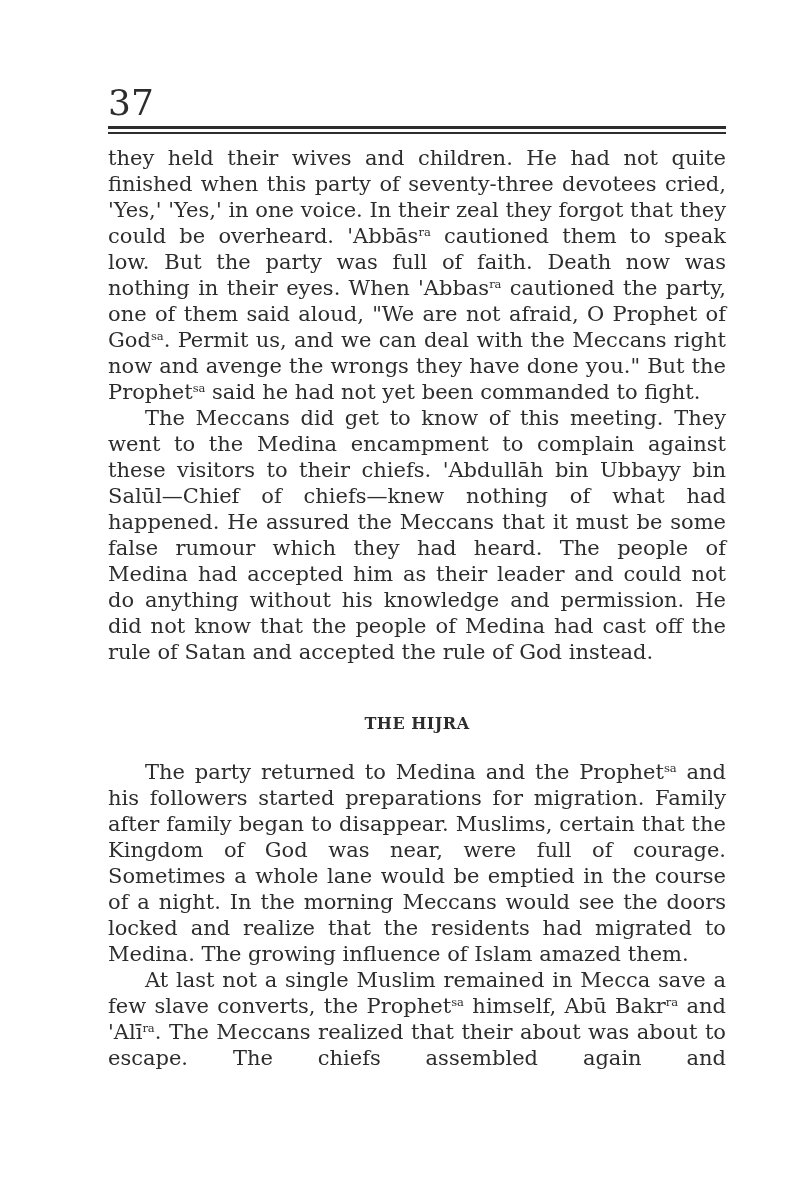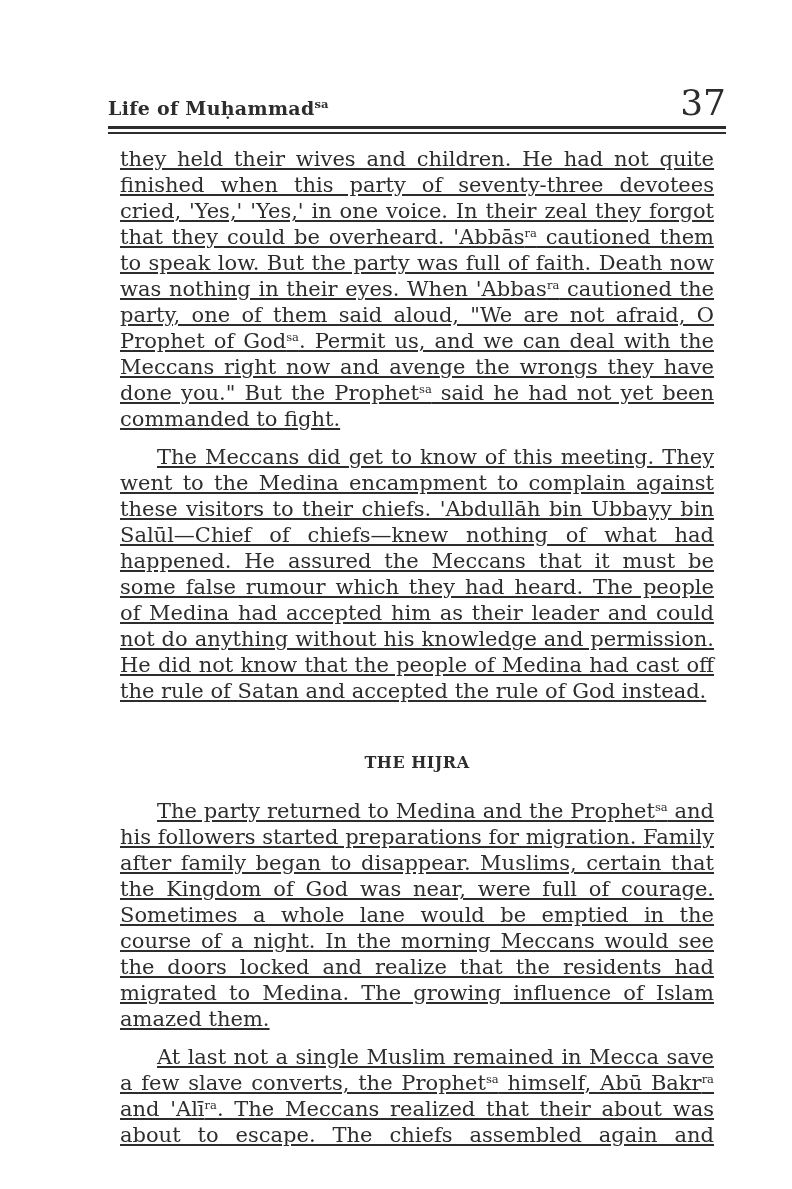--- a/index.html
+++ b/index.html
@@ -43,23 +43,22 @@
     border-top: 3px solid #2d2d2d;
     border-bottom: 2px solid #2d2d2d;
   }
   .body-text {
     margin-top: 11px;
     font-size: 21px;
     line-height: 26px;
     text-align: justify;
   }
   .body-text p {
-    margin: 12px;
+    margin: 0;
     padding: 0;
-    text-decoration: underline;
   }
   .body-text p.indent {
     text-indent: 37px;
   }
   .body-text p.continues {
     text-align-last: justify;
   }
   .section-heading {
     margin: 45px 0 21px 0;
     text-align: center;
@@ -77,21 +76,20 @@
     letter-spacing: 0;
   }
 </style>
 </head>
 <body>
 
 <div class="page">
   <div class="content">
 
     <div class="running-header">
-      <div class="header-title"><span>Life of Muḥammad</span><sup class="sp">sa</sup></div>
       <div class="page-number">37</div>
     </div>
 
     <div class="double-rule"></div>
 
     <div class="body-text">
         <p class=""><span>they held their wives and children. He had not quite finished when this party of seventy-three devotees cried, 'Yes,' 'Yes,' in one voice. In their zeal they forgot that they could be overheard. 'Abbās</span><sup class="sp">ra</sup><span> cautioned them to speak low. But the party was full of faith. Death now was nothing in their eyes. When 'Abbas</span><sup class="sp">ra</sup><span> cautioned the party, one of them said aloud, "We are not afraid, O Prophet of God</span><sup class="sp">sa</sup><span>. Permit us, and we can deal with the Meccans right now and avenge the wrongs they have done you." But the Prophet</span><sup class="sp">sa</sup><span> said he had not yet been commanded to fight.</span></p>
         <p class="indent"><span>The Meccans did get to know of this meeting. They went to the Medina encampment to complain against these visitors to their chiefs. 'Abdullāh bin Ubbayy bin Salūl—Chief of chiefs—knew nothing of what had happened. He assured the Meccans that it must be some false rumour which they had heard. The people of Medina had accepted him as their leader and could not do anything without his knowledge and permission. He did not know that the people of Medina had cast off the rule of Satan and accepted the rule of God instead.</span></p>
         <h2 class="section-heading">THE HIJRA</h2>
         <p class="indent"><span>The party returned to Medina and the Prophet</span><sup class="sp">sa</sup><span> and his followers started preparations for migration. Family after family began to disappear. Muslims, certain that the Kingdom of God was near, were full of courage. Sometimes a whole lane would be emptied in the course of a night. In the morning Meccans would see the doors locked and realize that the residents had migrated to Medina. The growing influence of Islam amazed them.</span></p>

